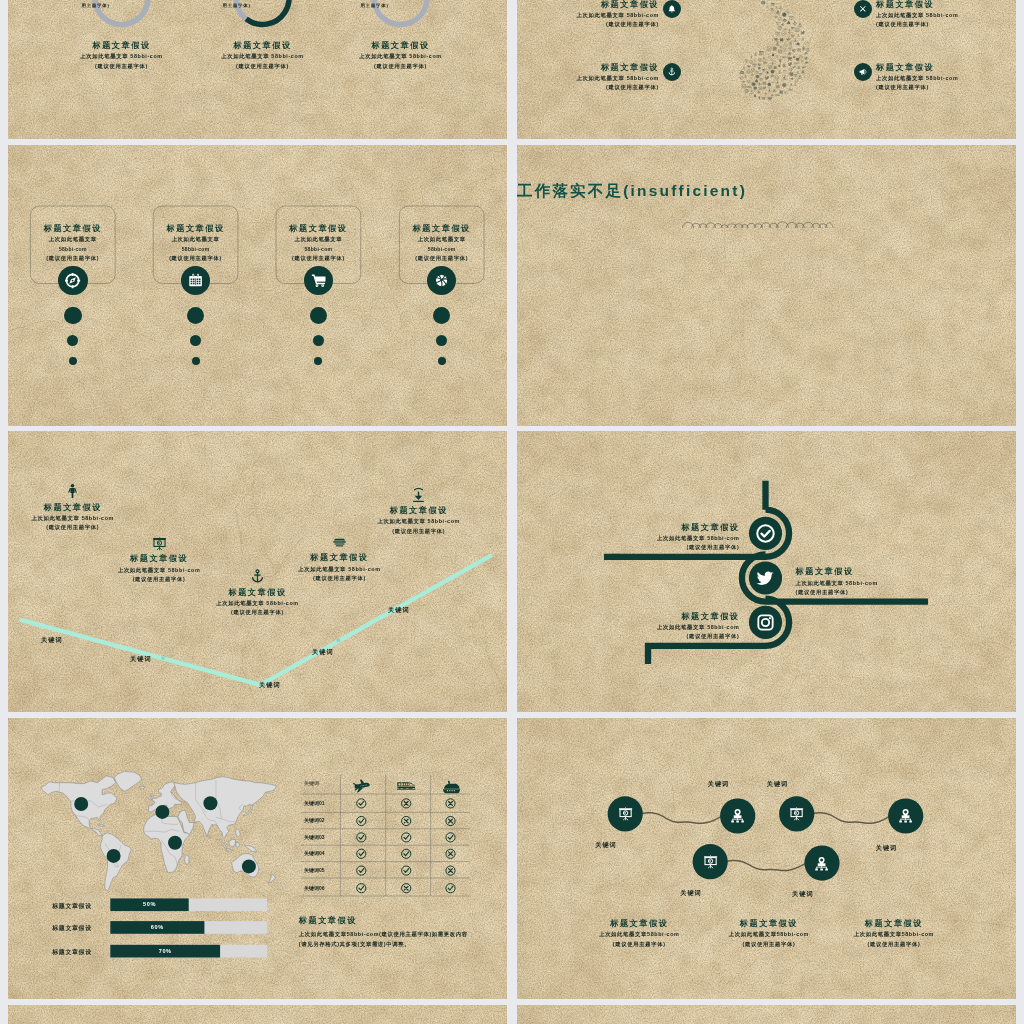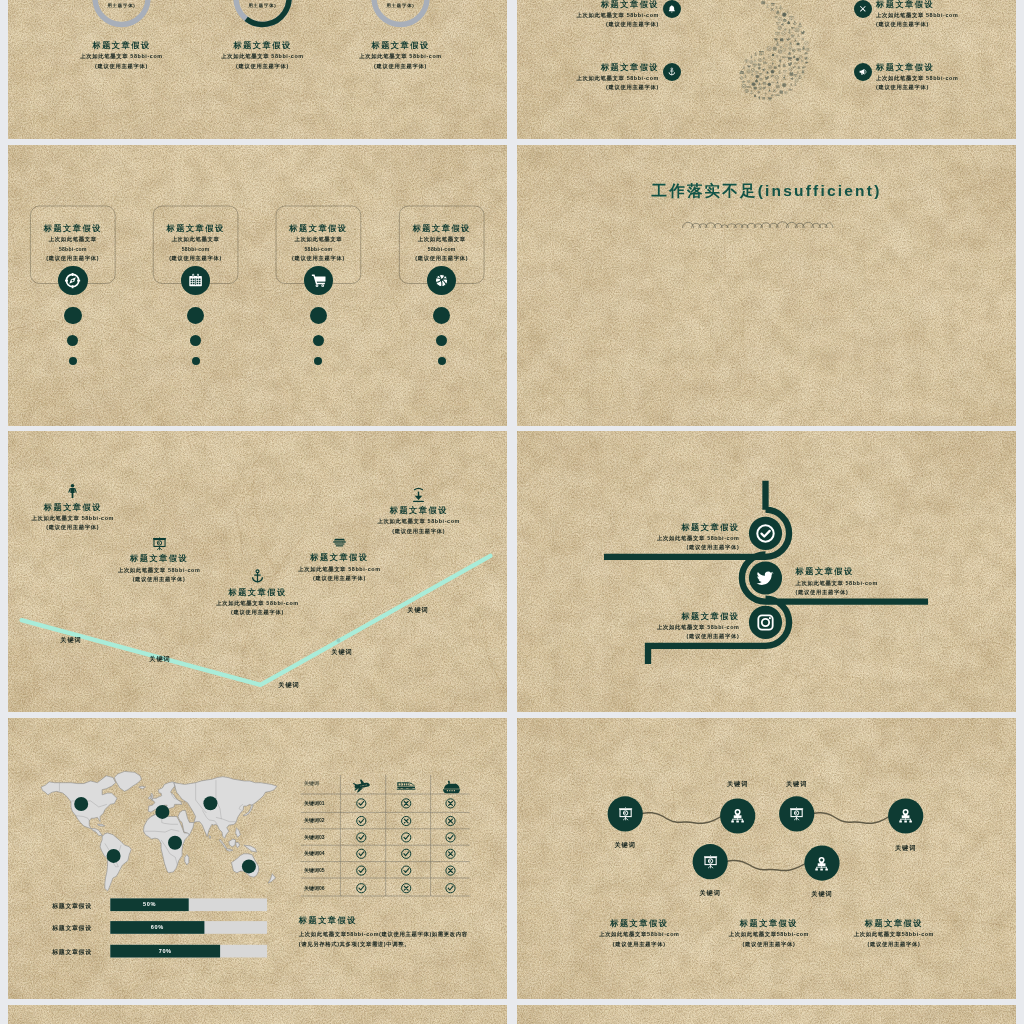--- a/index.html
+++ b/index.html
@@ -9,21 +9,21 @@
   .grid{position:absolute;left:8px;top:-142px;width:1008px;}
   .row{display:flex;gap:10px;margin-bottom:5.7px;}
   .slide{position:relative;width:499px;height:281px;overflow:hidden;background:#dfcaa0;}
   .paper{position:absolute;left:0;top:0;width:499px;height:281px;}
   .layer{position:absolute;left:0;top:0;width:499px;height:281px;overflow:visible;}
   .cn{font-family:"Liberation Sans",sans-serif;color:#16241f;font-weight:bold;white-space:nowrap;}
   .t-title{font-size:8.2px;letter-spacing:1.5px;line-height:1.6;color:#113a31;}
   .t-sub{font-size:5.4px;letter-spacing:0.6px;line-height:1.75;}
   .t-url{font-size:5.0px;letter-spacing:0.3px;line-height:1.9;}
   .t-note{font-size:5.3px;letter-spacing:0.7px;line-height:1.8;}
-  .blk{position:absolute;text-align:center;}
+  .blk{position:absolute;}
   .kw{font-size:6.2px;letter-spacing:1px;}
   .icon-circle{position:absolute;border-radius:50%;background:#0e3b33;display:flex;align-items:center;justify-content:center;}
   .dot{position:absolute;border-radius:50%;background:#0e3b33;}
   .flat-icon{position:absolute;line-height:0;}
   .bar-val{font-family:"Liberation Sans",sans-serif;font-weight:bold;color:#ffffff;font-size:5.6px;letter-spacing:.6px;}
   .sec-title{font-size:15.5px;letter-spacing:2.2px;color:#125347;font-weight:bold;line-height:1.15;}
 </style>
 </head>
 <body>
 

